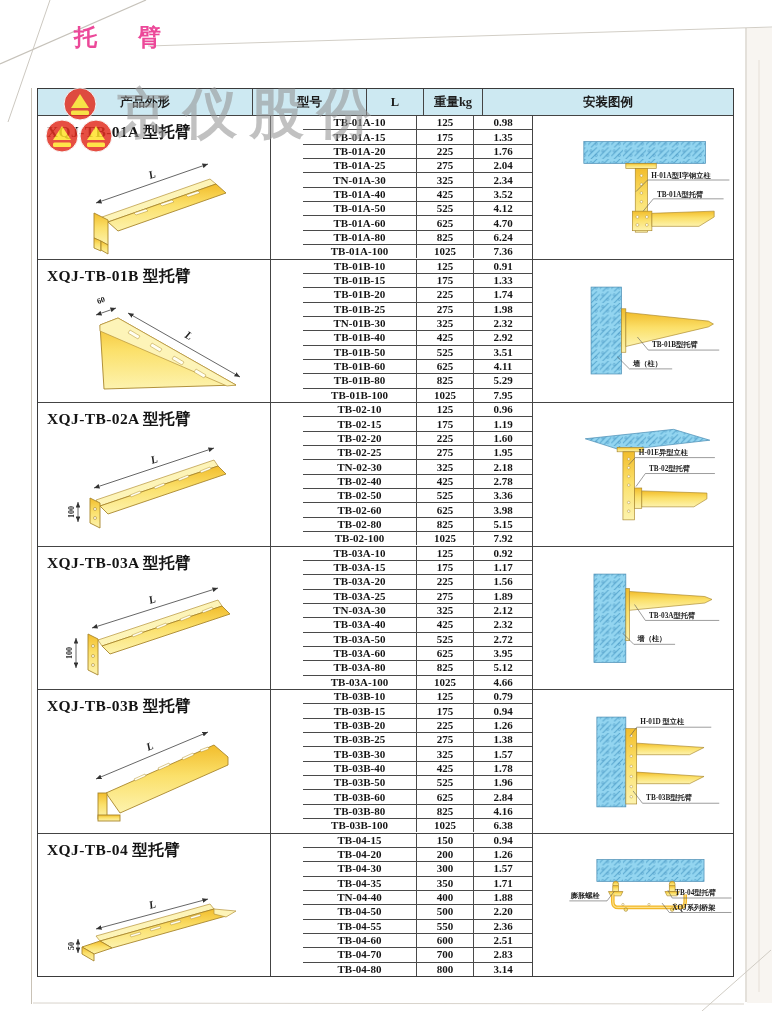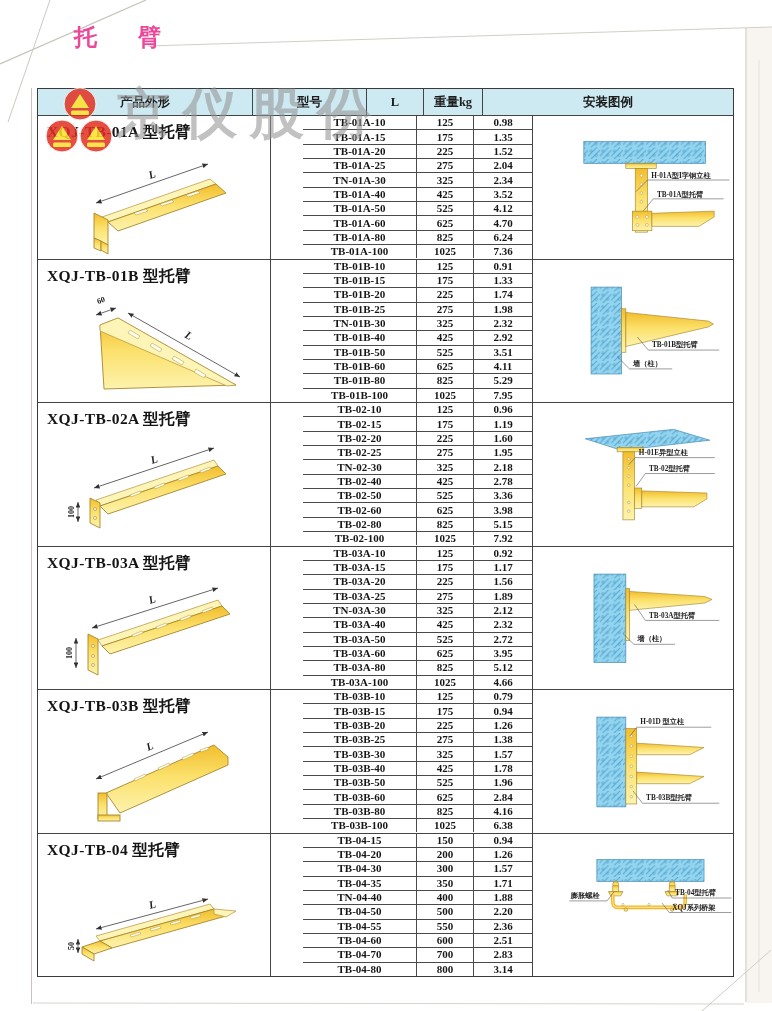--- a/index.html
+++ b/index.html
@@ -139,21 +139,21 @@
             <div class="tcell c2">0.98</div>
           </div>
           <div class="trow">
             <div class="tcell c0">TB-01A-15</div>
             <div class="tcell c1">175</div>
             <div class="tcell c2">1.35</div>
           </div>
           <div class="trow">
             <div class="tcell c0">TB-01A-20</div>
             <div class="tcell c1">225</div>
-            <div class="tcell c2">1.52</div>
+            <div class="tcell c2">1.76</div>
           </div>
           <div class="trow">
             <div class="tcell c0">TB-01A-25</div>
             <div class="tcell c1">275</div>
             <div class="tcell c2">2.04</div>
           </div>
           <div class="trow">
             <div class="tcell c0">TN-01A-30</div>
             <div class="tcell c1">325</div>
             <div class="tcell c2">2.34</div>

